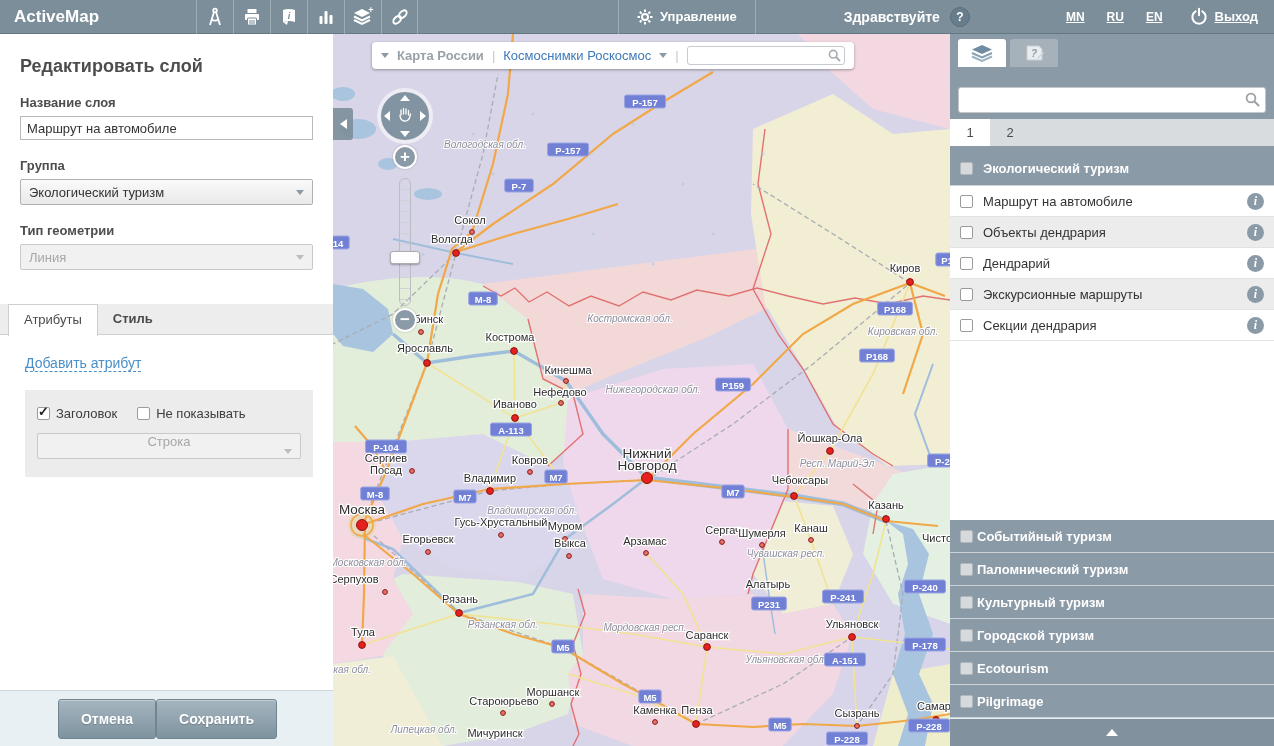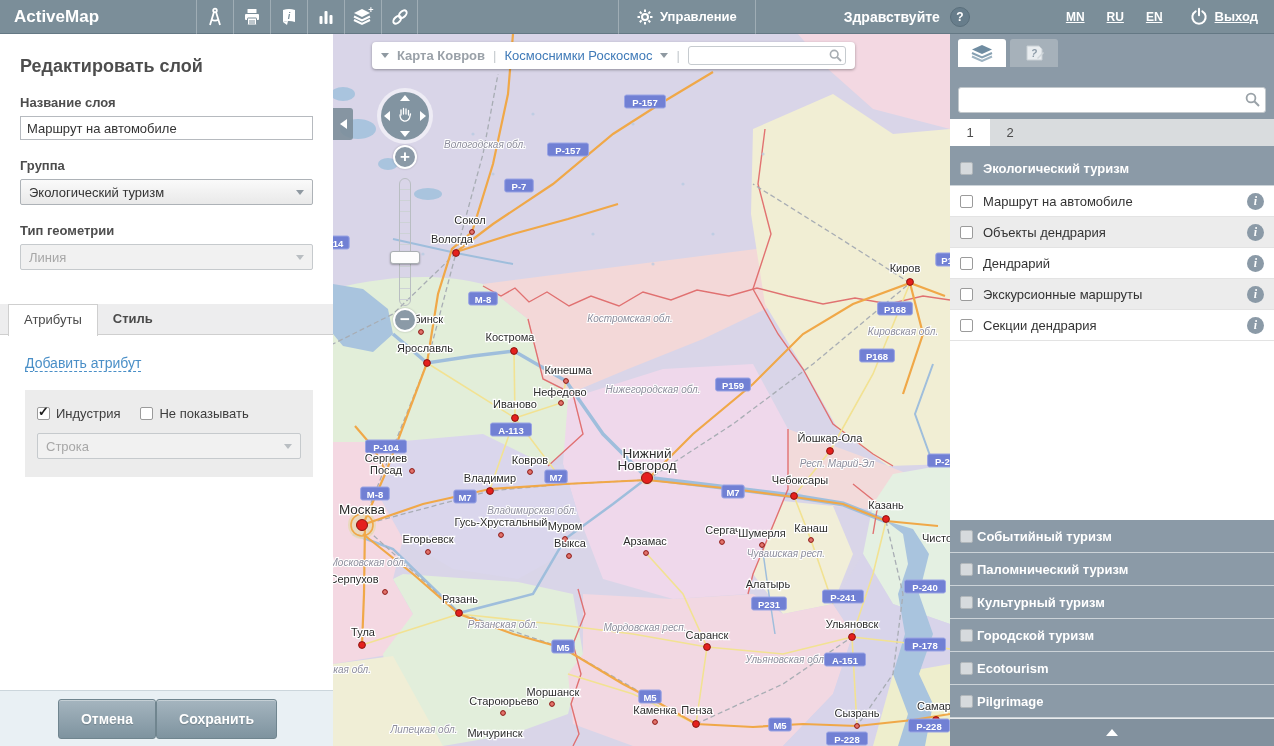--- a/index.html
+++ b/index.html
@@ -57,21 +57,21 @@
     border-bottom:1px dashed #4a8fc7; cursor:pointer; }
   .attr-box { margin:18px 20px 0 25px; width:288px; background:#ececec; padding:16px 12px 18px; }
   .cb-row { display:flex; align-items:center; gap:6px; font-size:13px; color:#3d3d3d; }
   .cb-row .second { margin-left:14px; }
   .cb { width:13px; height:13px; background:#fff; border:1px solid #9b9b9b; border-radius:2px;
     position:relative; flex:none; cursor:pointer; }
   .cb.checked::after { content:"✓"; position:absolute; top:-4px; left:0; font-size:13px;
     font-weight:bold; color:#1e1e1e; }
   .cb.slate { background:#d6dadd; border-color:#b1b7bb; }
   .attr-box .txt-input { width:264px; margin:12px 0 0; }
-  .attr-box .sel { width:264px; margin:12px 0 0; }
+  .attr-box .sel { width:264px; margin:12px 0 0;flex-direction:column; }
 
   .lp-footer { height:56px; background:#e9f0f4; border-top:1px solid #ccd6dc;
     display:flex; align-items:center; justify-content:center; padding:0 18px 0 20px; }
   .btn { background:linear-gradient(#a5b5bf,#7e939f); border:1px solid #70858f; border-radius:3px;
     color:#fff; font-weight:bold; font-size:14px; font-family:inherit; padding:0 22px; height:40px;
     box-shadow:inset 0 1px 0 rgba(255,255,255,.35); text-shadow:0 1px 1px rgba(0,0,0,.2); cursor:pointer; }
 
   
   .map-area { width:617px; height:712px; position:relative; background:#d9d5e8; overflow:hidden; }
   .map-area svg.basemap { position:absolute; left:0; top:0; }
@@ -276,21 +276,21 @@
       <div class="tabs-bar">
         <div class="tab active">Атрибуты</div>
         <div class="tab bold">Стиль</div>
       </div>
 
       <span class="add-link">Добавить атрибут</span>
 
       <div class="attr-box">
         <div class="cb-row">
           <span class="cb checked"></span>
-          <span>Индустрия</span>
+          <span>Заголовок</span>
           <span class="cb second"></span>
           <span>Не показывать</span>
         </div>
         <div class="sel disabled">
           <span>Строка</span>
           <span class="sel-arrow caret"></span>
         </div>
       </div>
     </div>
     <div class="lp-footer">
@@ -600,21 +600,21 @@
           <text class="city" x="435" y="554">Алатырь</text>
           <text class="city" x="519" y="594">Ульяновск</text>
           <text class="city" x="524" y="683">Сызрань</text>
           <text class="city" x="604" y="676">Самара</text>
           <text class="city" x="616" y="508">Чистополь</text>
         </g>
     </svg>
 
     <div class="map-toolbar">
       <span class="caret"></span>
-      <span class="mt-base">Карта Ковров</span>
+      <span class="mt-base">Карта России</span>
       <span class="mt-sep">|</span>
       <span class="mt-overlay">Космоснимки Роскосмос</span>
       <span class="caret"></span>
       <span class="mt-sep">|</span>
       <span class="mt-search">
         <input type="text" placeholder="" style="">
         <svg width="13" height="13" viewBox="0 0 13 13">
             <circle cx="5.2" cy="5.2" r="3.8" fill="none" stroke="#a7adb2" stroke-width="1.6"></circle>
             <line x1="8" y1="8" x2="12" y2="12" stroke="#a7adb2" stroke-width="1.8"></line>
           </svg>

